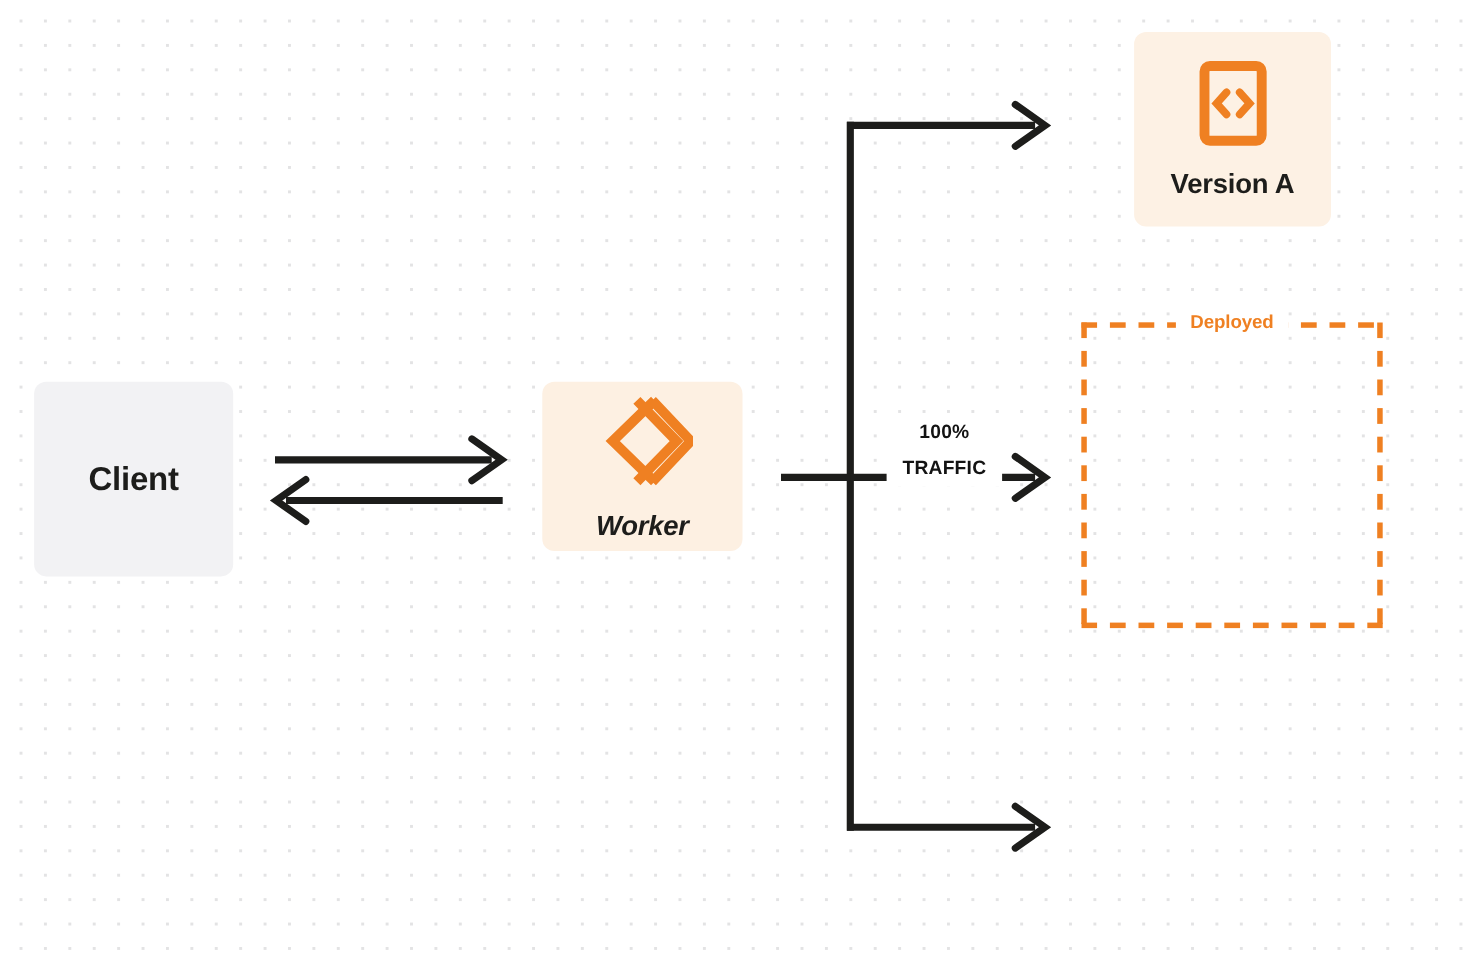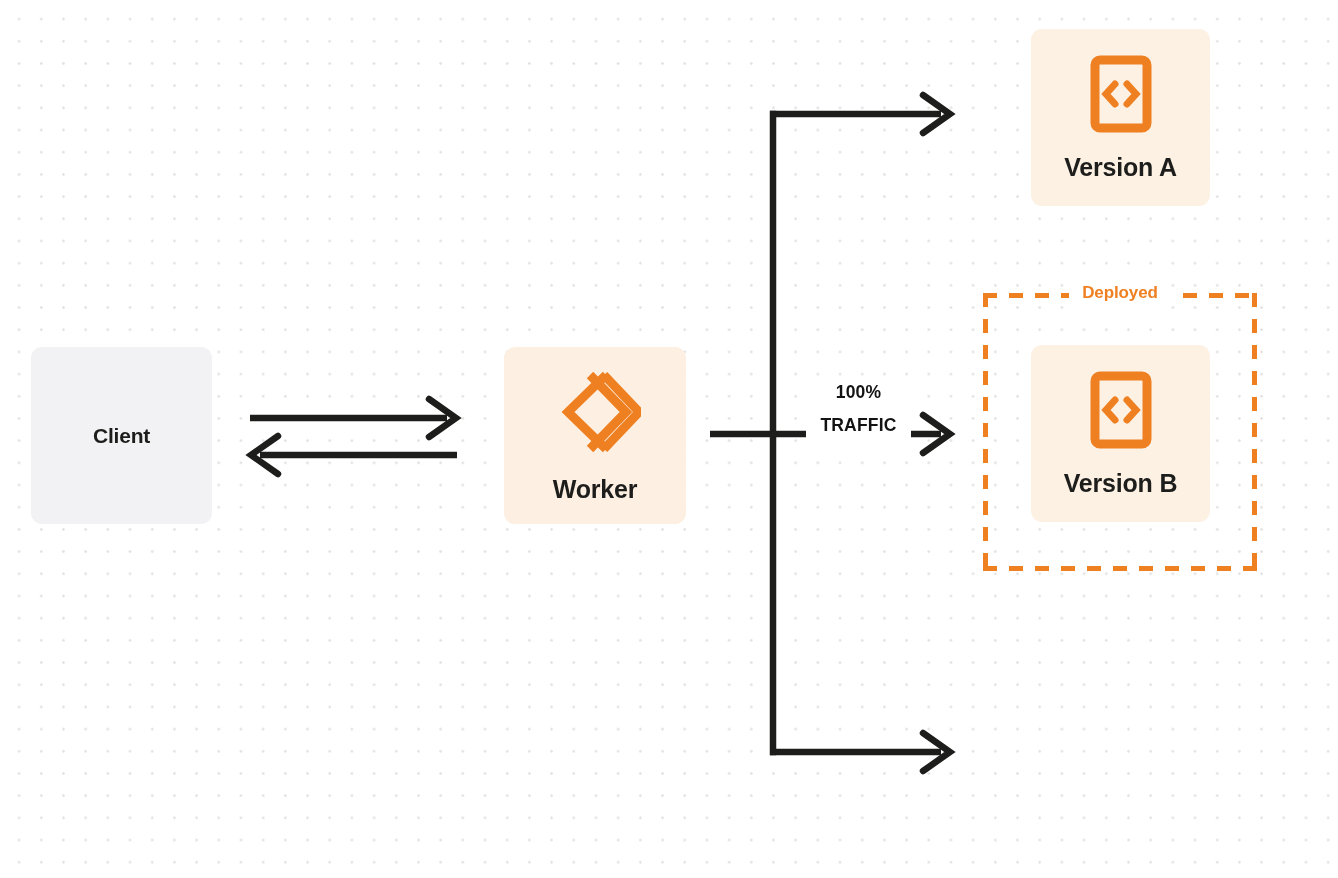--- a/index.html
+++ b/index.html
@@ -47,25 +47,26 @@
 
   .node-client {
     left: 31px;
     top: 347px;
     width: 181px;
     height: 177px;
     background-color: #f2f2f4;
   }
 
   .node-worker {
-    left: 504px;
+    left: 493px;
     top: 347px;
     width: 182px;
-    height: 177px;
+    height: 154px;
     background-color: #fdf0e2;
+    font-style: italic;
   }
 
   .node-version {
     left: 1031px;
     width: 179px;
     height: 177px;
     background-color: #fdf1e4;
   }
 
   .node-version.va { top: 29px; }
@@ -74,21 +75,21 @@
 
   .node-label {
     font-size: 25px;
     font-weight: bold;
     color: #1d1d1b;
     letter-spacing: -0.2px;
     line-height: 1;
   }
 
   .node-client .node-label {
-    font-size: 21px;
+    font-size: 30px;
   }
 
   .node-worker .node-label,
   .node-version .node-label {
     margin-top: 22px;
   }
 
   .node-icon {
     display: block;
     line-height: 0;
@@ -254,25 +255,15 @@
 
   <div class="deployed-group">
     <div class="deployed-edge top-left"></div>
     <div class="deployed-edge top-right"></div>
     <div class="deployed-edge bottom"></div>
     <div class="deployed-edge left"></div>
     <div class="deployed-edge right"></div>
     <span class="deployed-label">Deployed</span>
   </div>
 
-  <div class="node node-version vb">
-    <span class="node-icon">
-      <svg width="62" height="78" viewBox="0 0 62 78" aria-hidden="true">
-        <rect x="5" y="5" width="52" height="68" rx="5" ry="5" fill="none" stroke="#ef8022" stroke-width="9"></rect>
-        <polyline points="25,29 16,39 25,49" fill="none" stroke="#ef8022" stroke-width="7" stroke-linecap="round" stroke-linejoin="miter"></polyline>
-        <polyline points="37,29 46,39 37,49" fill="none" stroke="#ef8022" stroke-width="7" stroke-linecap="round" stroke-linejoin="miter"></polyline>
-      </svg>
-    </span>
-    <span class="node-label">Version B</span>
-  </div>
 
 
 </div>
 
 </body></html>

